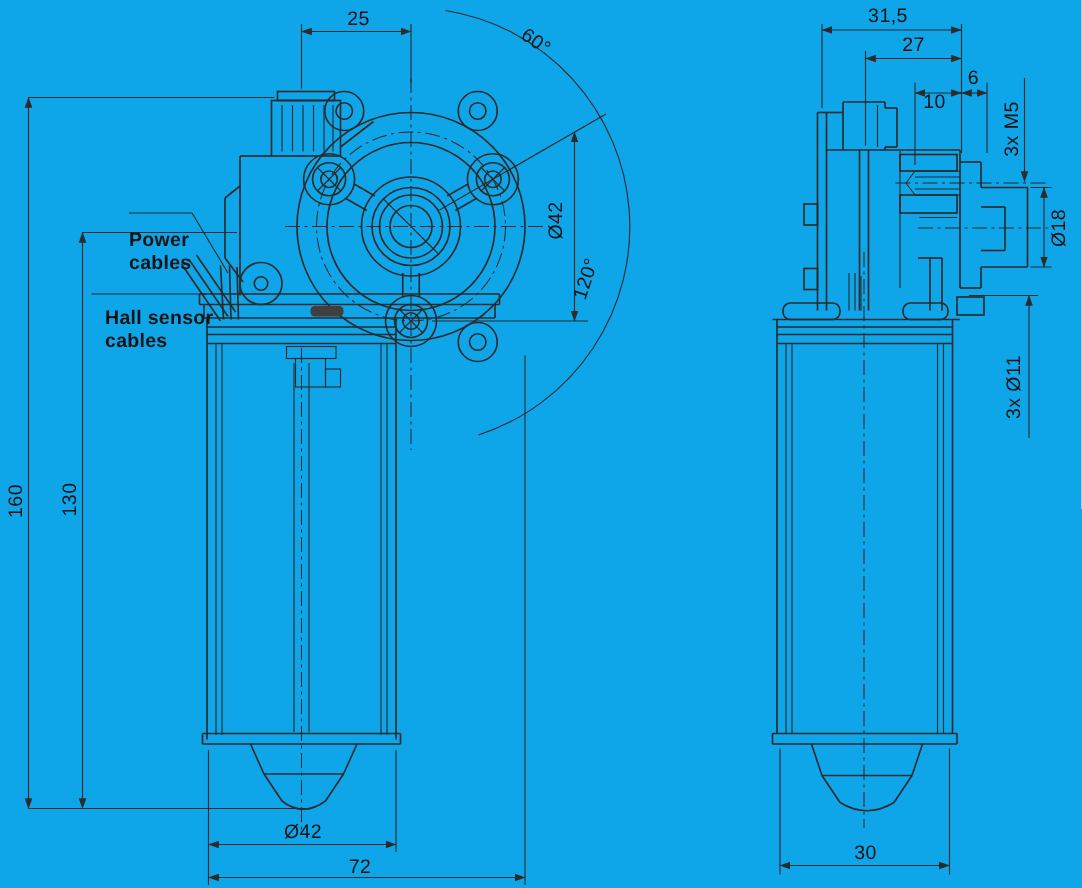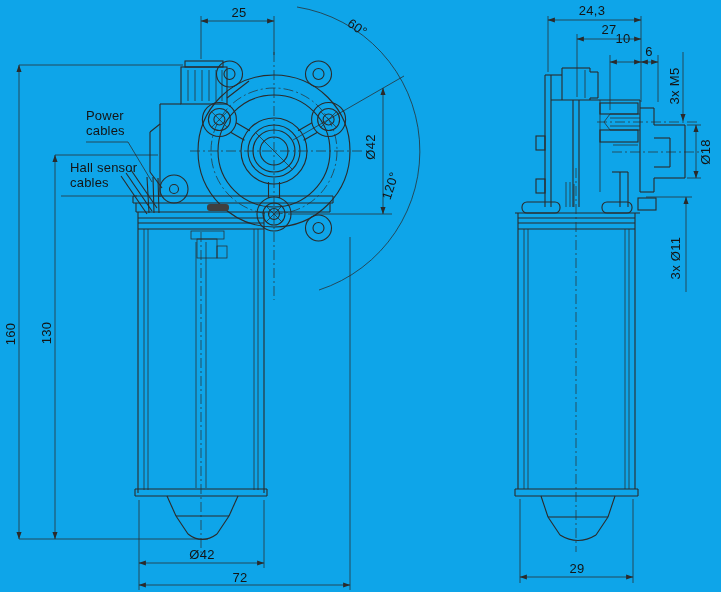--- a/index.html
+++ b/index.html
@@ -28,21 +28,21 @@
   .lbl {
     position: absolute;
     color: #141414;
     font-size: 13px;
     line-height: 1.12;
     white-space: pre-line;
     transform: translate(-50%,-50%);
     letter-spacing: .3px;
   }
   .lbl.anchor-tl { transform: none; }
-  .lbl.note { font-weight: 400; letter-spacing: .2px; }
+  .lbl.note { font-weight: 700; letter-spacing: .2px; margin-top: 44px; }
   .lbl.rot-90  { transform: translate(-50%,-50%) rotate(-90deg); }
   .lbl.rot35   { transform: translate(-50%,-50%) rotate(35deg); }
   .lbl.rot-72  { transform: translate(-50%,-50%) rotate(-72deg); }
 </style>
 </head>
 <body>
 
 <div class="stage">
 
   <svg id="art" width="721" height="592" viewBox="0 0 721 592">
@@ -315,21 +315,21 @@
   <div class="lbl rot-90" style="left:11px;top:334px">160</div>
   <div class="lbl rot-90" style="left:47px;top:333px">130</div>
   <div class="lbl" style="left:202px;top:555px">Ø42</div>
   <div class="lbl" style="left:240px;top:578px">72</div>
 
   <div class="lbl note anchor-tl" style="left:86px;top:109px">Power
 cables</div>
   <div class="lbl note anchor-tl" style="left:70px;top:161px">Hall sensor
 cables</div>
 
-  <div class="lbl" style="left:592px;top:11px">24,3</div>
+  <div class="lbl" style="left:592px;top:11px">31,5</div>
   <div class="lbl" style="left:609px;top:30px">27</div>
-  <div class="lbl" style="left:623px;top:39px">10</div>
+  <div class="lbl" style="left:623px;top:68px">10</div>
   <div class="lbl" style="left:649px;top:52px">6</div>
   <div class="lbl rot-90" style="left:675px;top:86px">3x M5</div>
   <div class="lbl rot-90" style="left:706px;top:152px">Ø18</div>
   <div class="lbl rot-90" style="left:676px;top:258px">3x Ø11</div>
-  <div class="lbl" style="left:577px;top:569px">29</div>
+  <div class="lbl" style="left:577px;top:569px">30</div>
 </div>
 
 </body></html>

